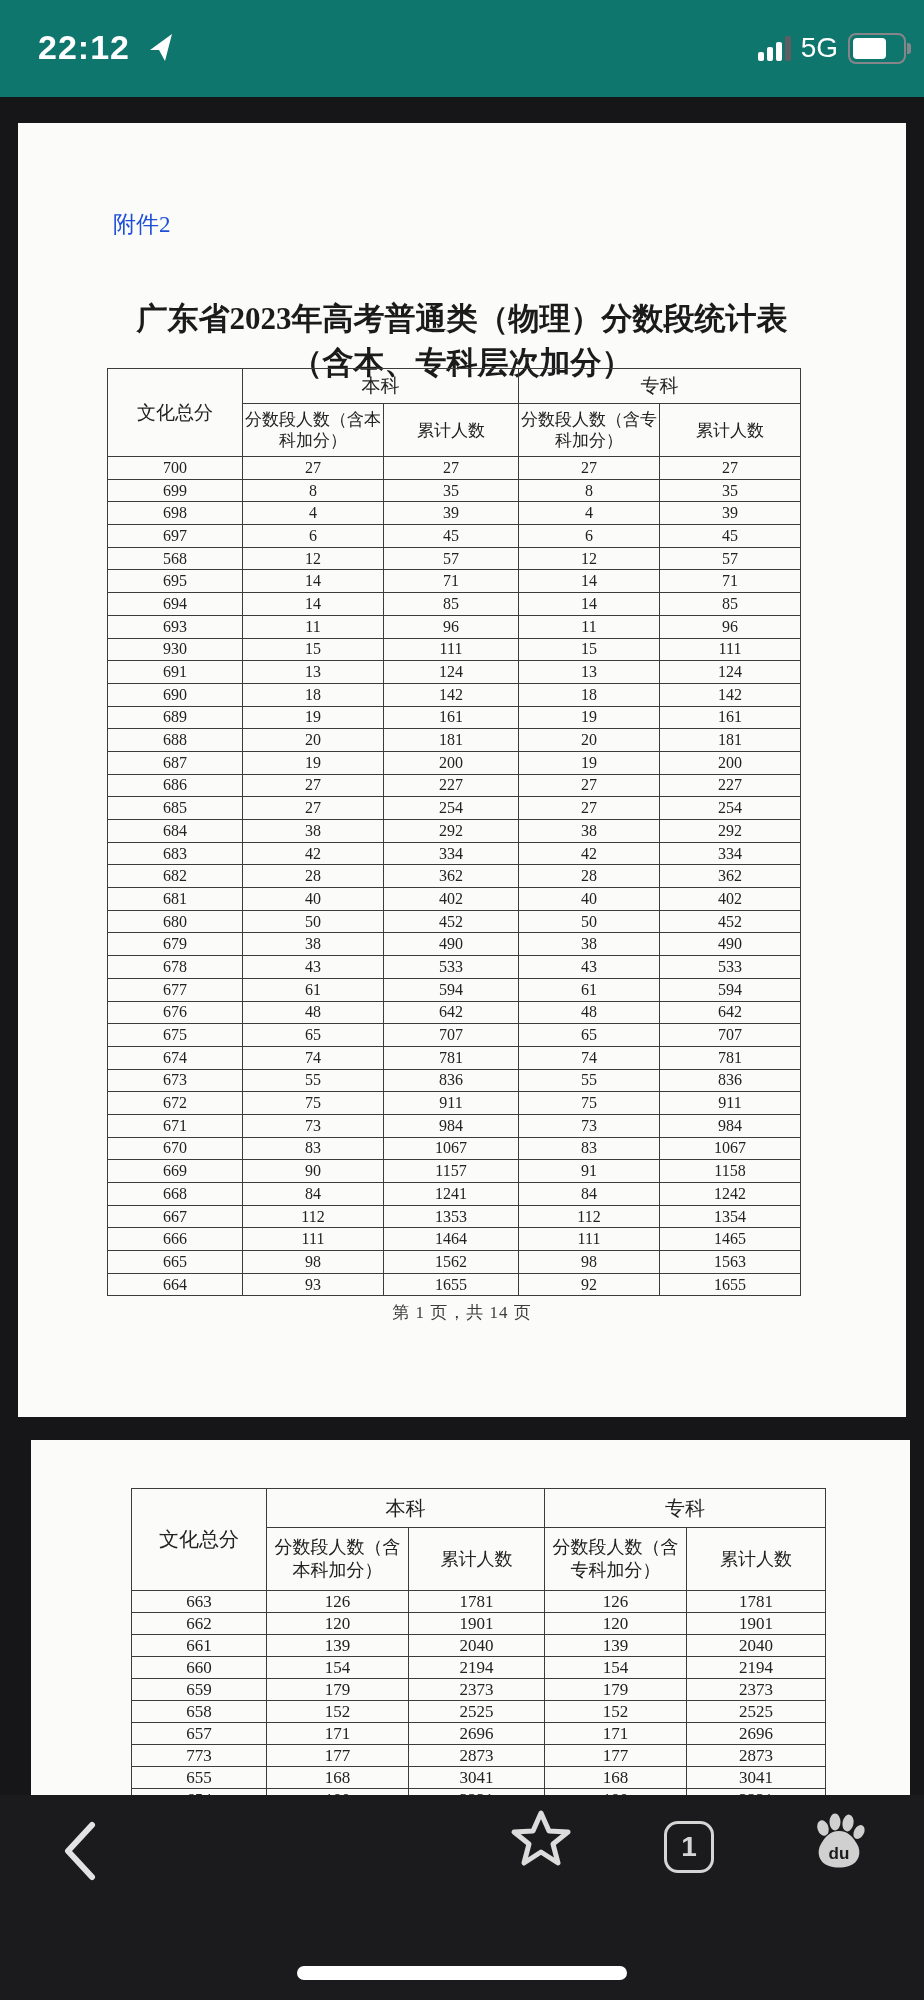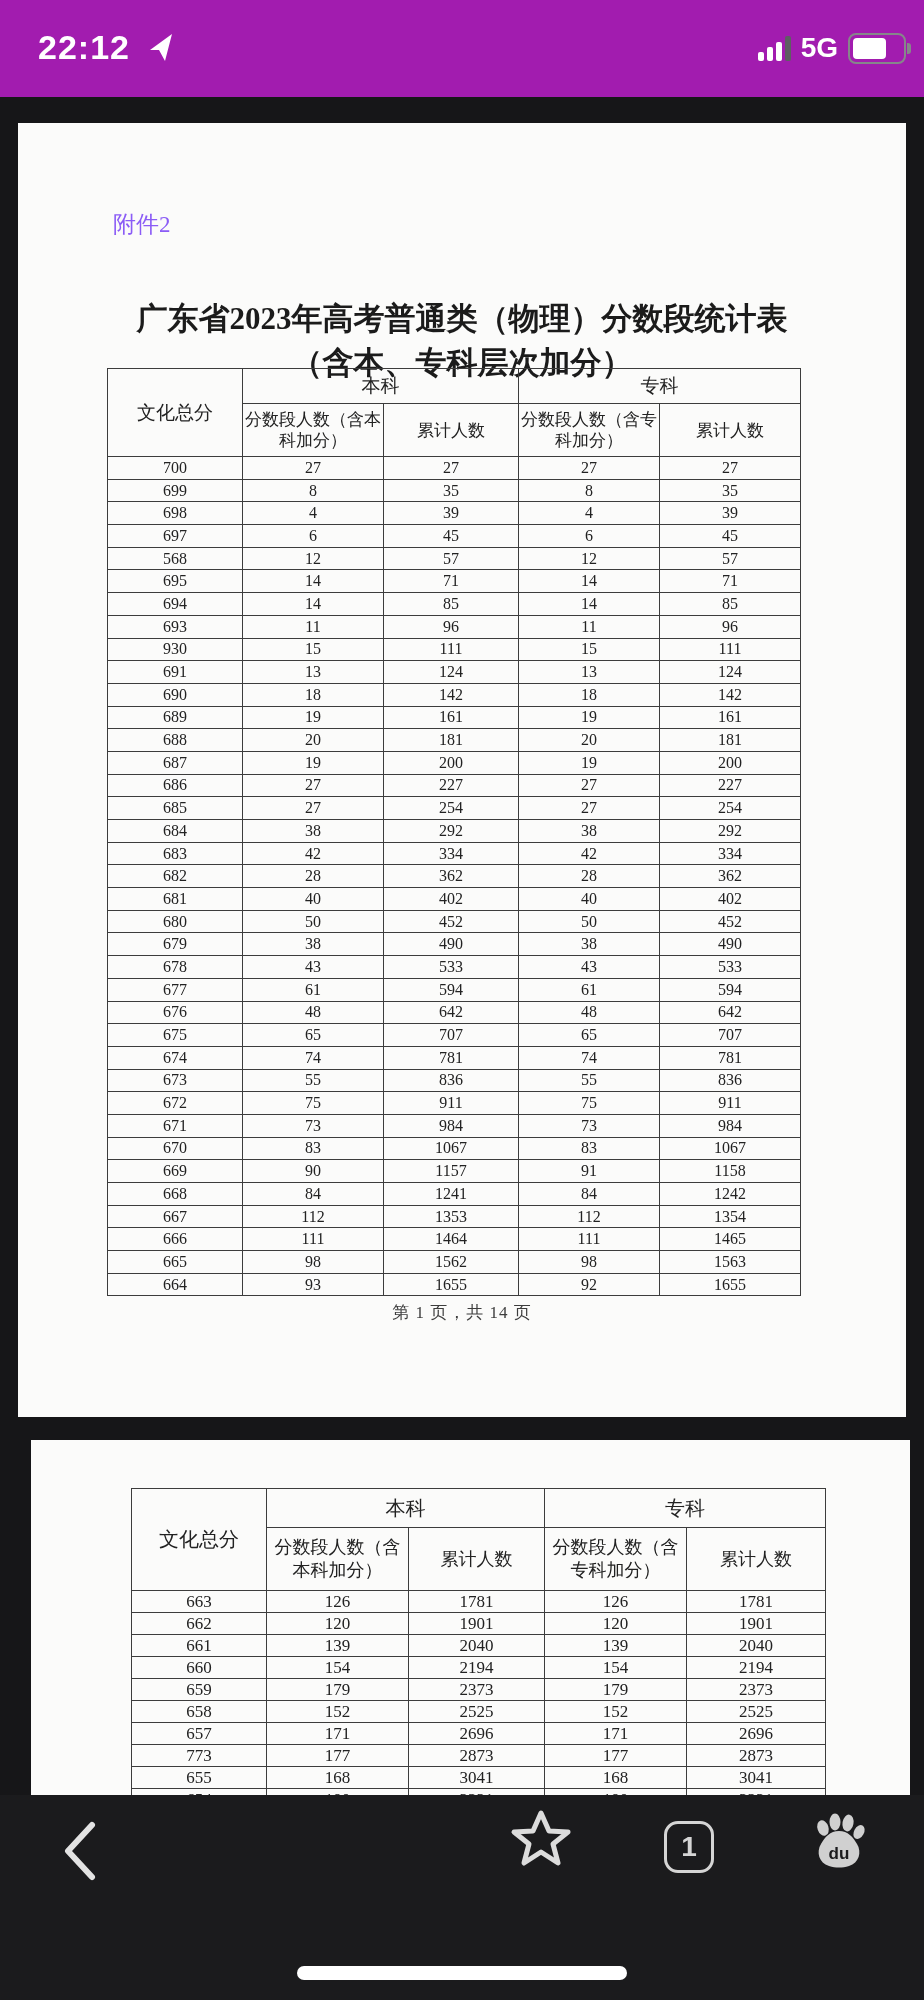--- a/index.html
+++ b/index.html
@@ -2,37 +2,37 @@
 <html><head>
 <meta charset="utf-8">
 <style>
   html,body{margin:0;padding:0;}
   body{
     width:924px;height:2000px;position:relative;overflow:hidden;
     background:#161618;
     font-family:"Liberation Sans", sans-serif;
   }
   
-  .statusbar{position:absolute;left:0;top:0;width:924px;height:97px;background:#a21caf;}
+  .statusbar{position:absolute;left:0;top:0;width:924px;height:97px;background:#0f766e;}
   .sb-time{position:absolute;left:38px;top:28px;color:#fff;font-size:34px;font-weight:700;letter-spacing:1px;}
   .sb-loc{position:absolute;left:148px;top:33px;}
   .sb-right{position:absolute;right:18px;top:30px;display:flex;align-items:center;gap:10px;height:36px;}
   .sig{display:flex;align-items:flex-end;gap:3px;height:26px;}
   .sig i{display:block;width:6px;border-radius:2px;background:#fff;}
   .sig i.dim{background:#5e5e62;}
-  .sb-5g{color:#fff;font-size:28px;font-weight:700;}
+  .sb-5g{color:#fff;font-size:28px;font-weight:400;}
   .batt{position:relative;width:54px;height:27px;border:2px solid #86868a;border-radius:8px;}
   .batt .fill{position:absolute;left:3px;top:3px;bottom:3px;width:33px;background:#fff;border-radius:4px;}
   .batt .nub{position:absolute;right:-7px;top:8px;width:4px;height:11px;background:#86868a;border-radius:0 3px 3px 0;}
   
   .page{position:absolute;background:#fbfbfa;color:#1f1f1f;
         font-family:"Liberation Serif","DejaVu Serif",serif;}
   .page1{left:18px;top:123px;width:888px;height:1294px;}
   .page2{left:31px;top:1440px;width:879px;height:355px;overflow:hidden;}
-  .attach{position:absolute;left:95px;top:86px;font-size:23px;color:#8b5cf6;}
+  .attach{position:absolute;left:95px;top:86px;font-size:23px;color:#1d4ed8;}
   .doc-title{position:absolute;left:0;top:140px;width:100%;text-align:center;
              font-size:31px;font-weight:700;line-height:44px;color:#1b1b1b;margin-top:34px;}
   .score-table{border-collapse:collapse;position:absolute;table-layout:fixed;}
   .score-table td{border:1.6px solid #3c3c3c;text-align:center;vertical-align:middle;
                   padding:0;color:#222;}
   .t1{left:89px;top:245px;width:693px;}
   .t1 tr.h1 td{height:34px;font-size:19px;}
   .t1 tr.h2 td{height:52px;font-size:17px;line-height:21px;}
   .t1 td.scorehead{font-size:19px;}
   .t1 tbody td{height:21.7px;font-size:16px;}

